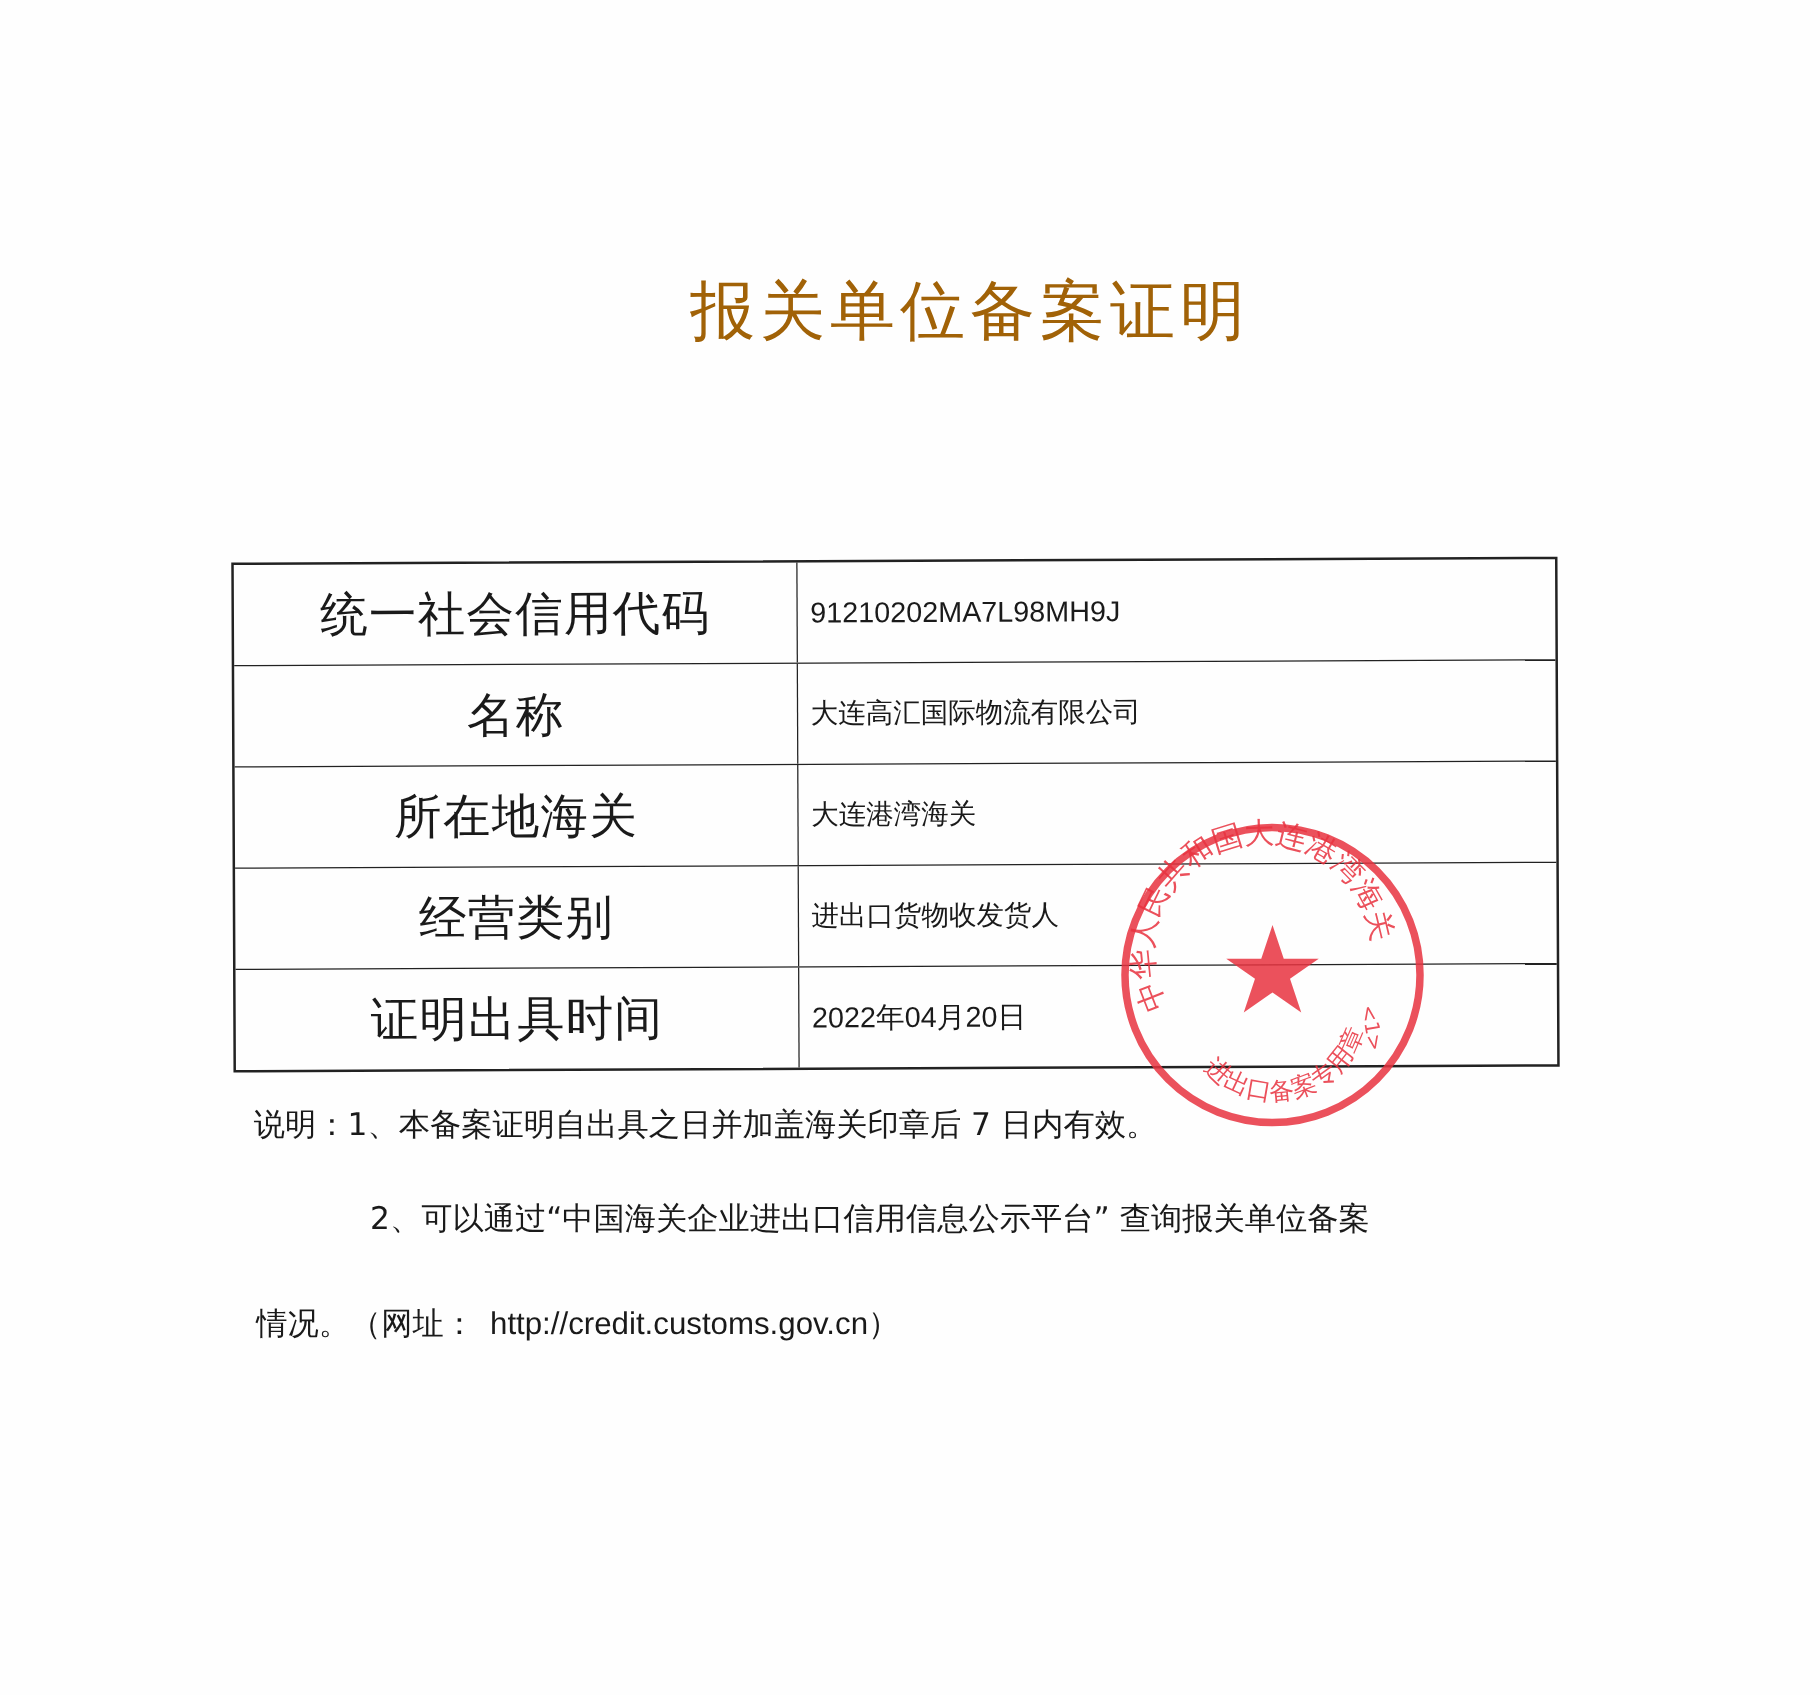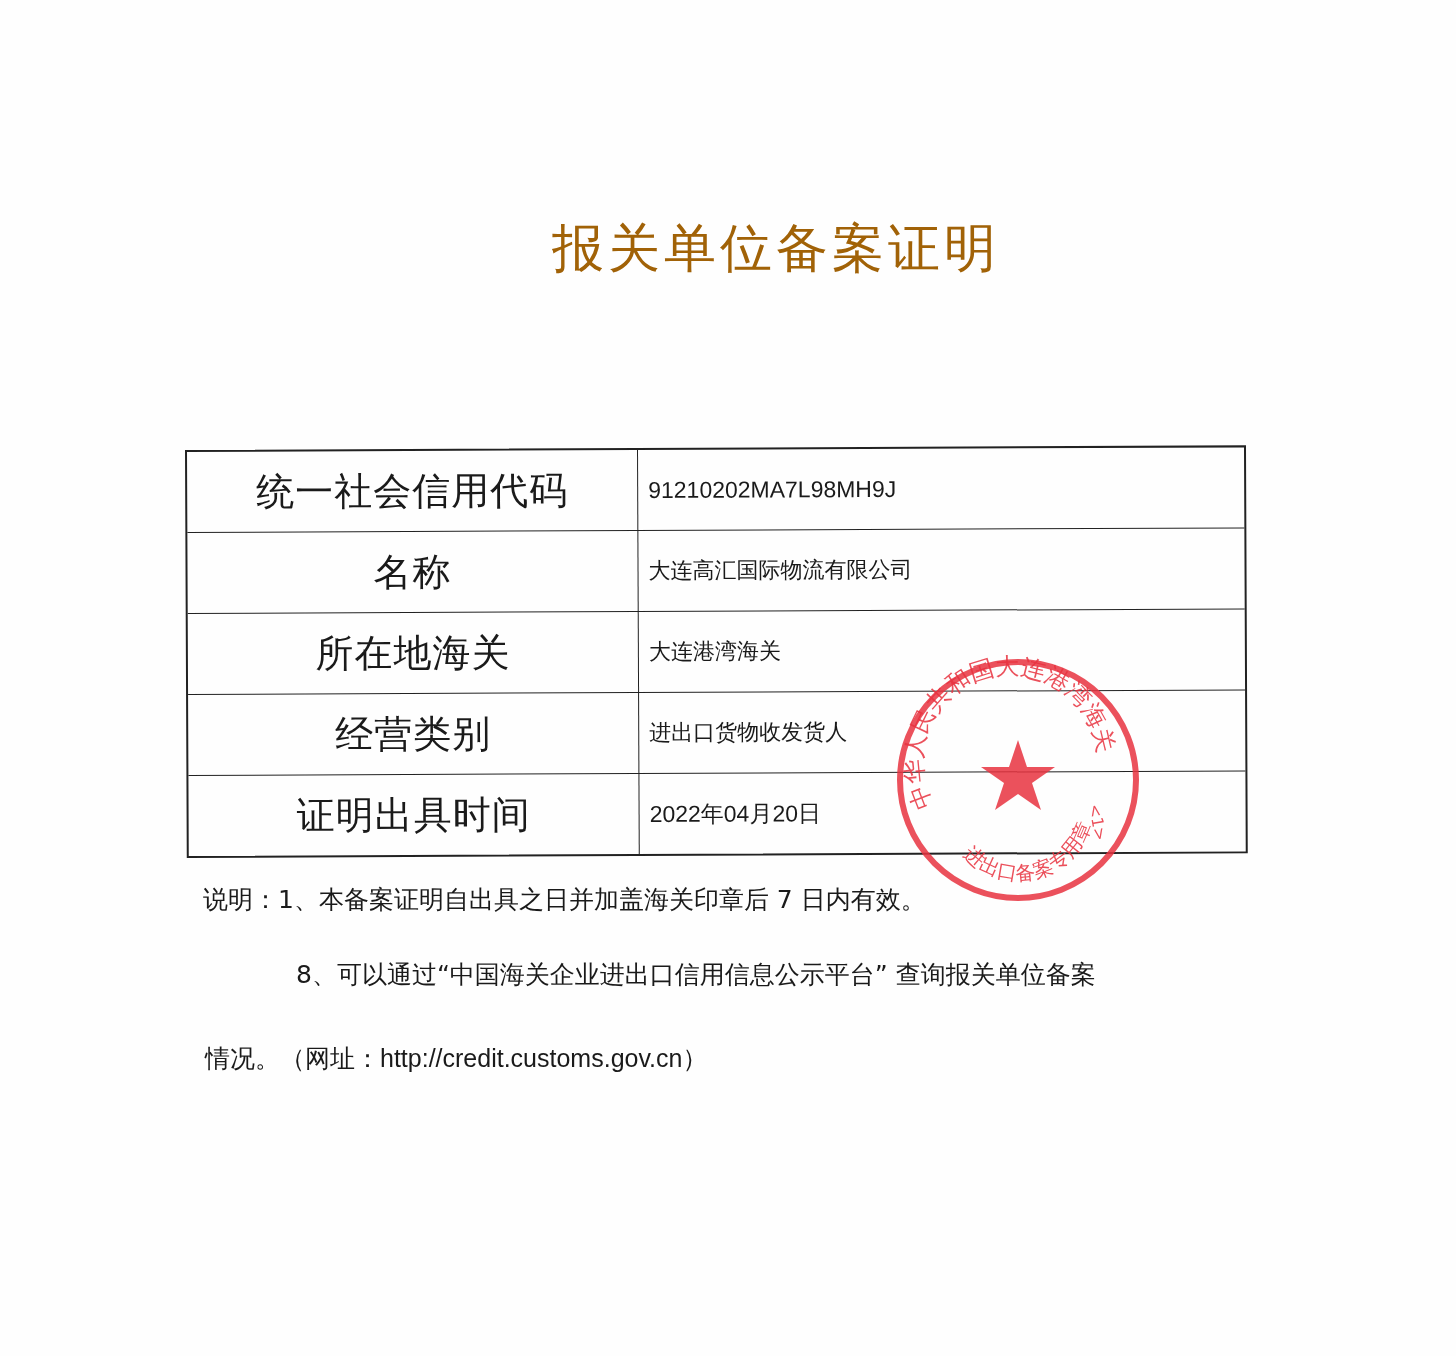--- a/index.html
+++ b/index.html
@@ -15,21 +15,21 @@
   .row:first-child { border-top:none; }
   .label { width:450px; border-right:1.5px solid #222; display:flex; align-items:center;
            justify-content:center; font-size:38px; color:#1a1a1a; letter-spacing:1px; }
   .value { flex:1; display:flex; align-items:center; padding-left:10px; font-size:22px; color:#1a1a1a; }
   .value.mono { font-family:"Liberation Sans",sans-serif; font-size:23px; }
   .seal { position:absolute; left:893px; top:655px; width:250px; height:250px; pointer-events:none; }
   .note { position:absolute; font-size:25px; color:#1a1a1a; white-space:nowrap; }
   .n1 { left:203px; top:883px; }
   .n2 { left:296px; top:958px; }
   .n3 { left:205px; top:1042px; }
-  .url { font-family:"Liberation Sans",sans-serif; }
+  .url { font-family:"Liberation Sans",sans-serif;margin-left:12px; }
 </style>
 </head>
 <body>
 
 <div class="page">
   <div class="title">报关单位备案证明</div>
 
   <div class="table">
     <div class="row">
       <div class="label">统一社会信用代码</div>
@@ -63,17 +63,17 @@
     <text font-size="24" fill="#e8323f" opacity="0.85" font-family="DejaVu Sans, sans-serif">
       <textPath href="#arcTop">中华人民共和国大连港湾海关</textPath>
     </text>
     <text font-size="20" fill="#e8323f" opacity="0.85" font-family="DejaVu Sans, sans-serif">
       <textPath href="#arcBot">进出口备案专用章</textPath>
     </text>
     <text x="196" y="150" font-size="16" fill="#e8323f" opacity="0.85" transform="rotate(80 196 150)">&lt;1&gt;</text>
   </svg>
 
   <div class="note n1">说明：1、本备案证明自出具之日并加盖海关印章后 7 日内有效。</div>
-  <div class="note n2">8、可以通过“中国海关企业进出口信用信息公示平台” 查询报关单位备案</div>
+  <div class="note n2">2、可以通过“中国海关企业进出口信用信息公示平台” 查询报关单位备案</div>
   <div class="note n3">
     <span>情况。（网址：</span><span class="url">http://credit.customs.gov.cn</span><span>）</span>
   </div>
 </div>
 
 </body></html>

